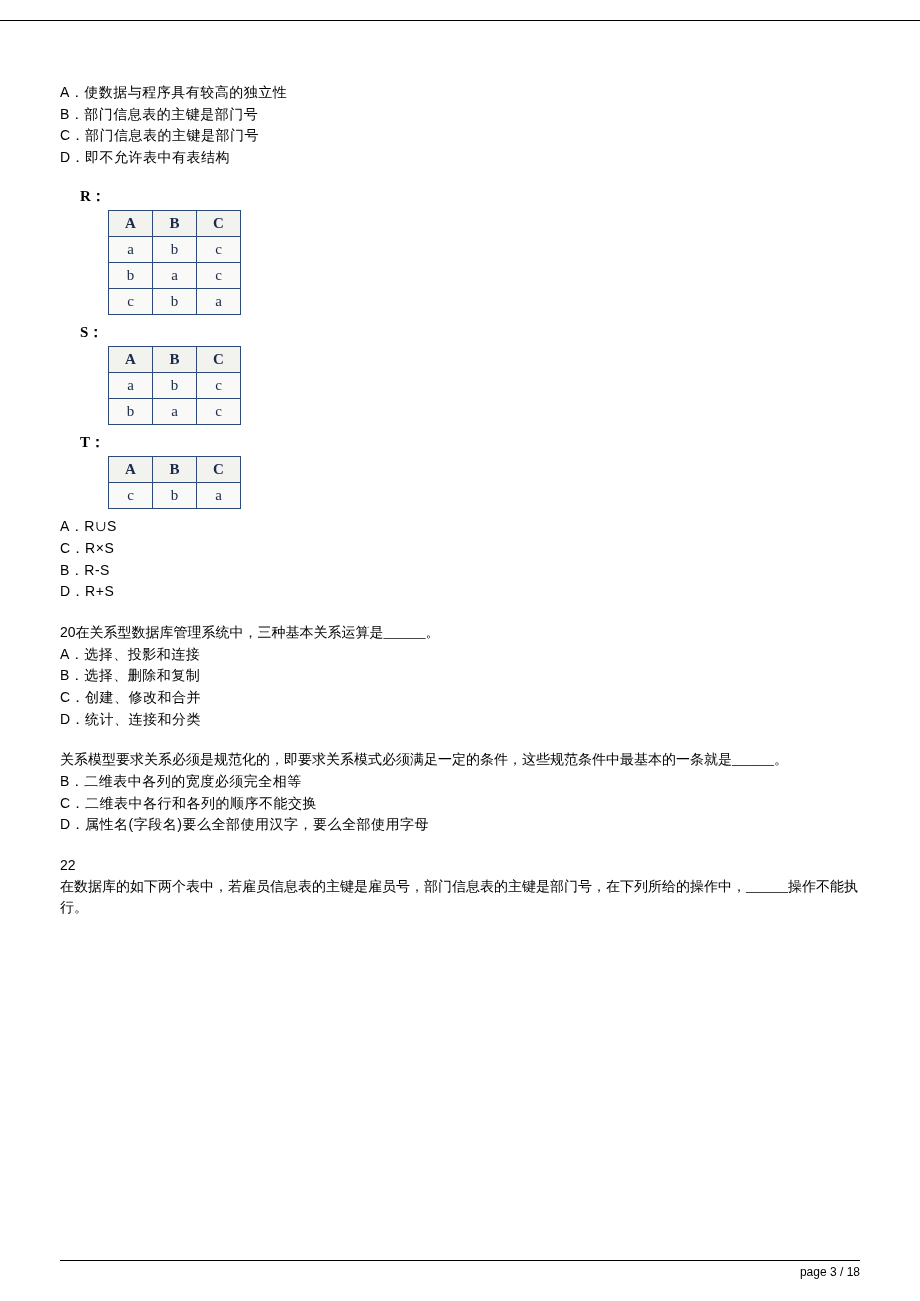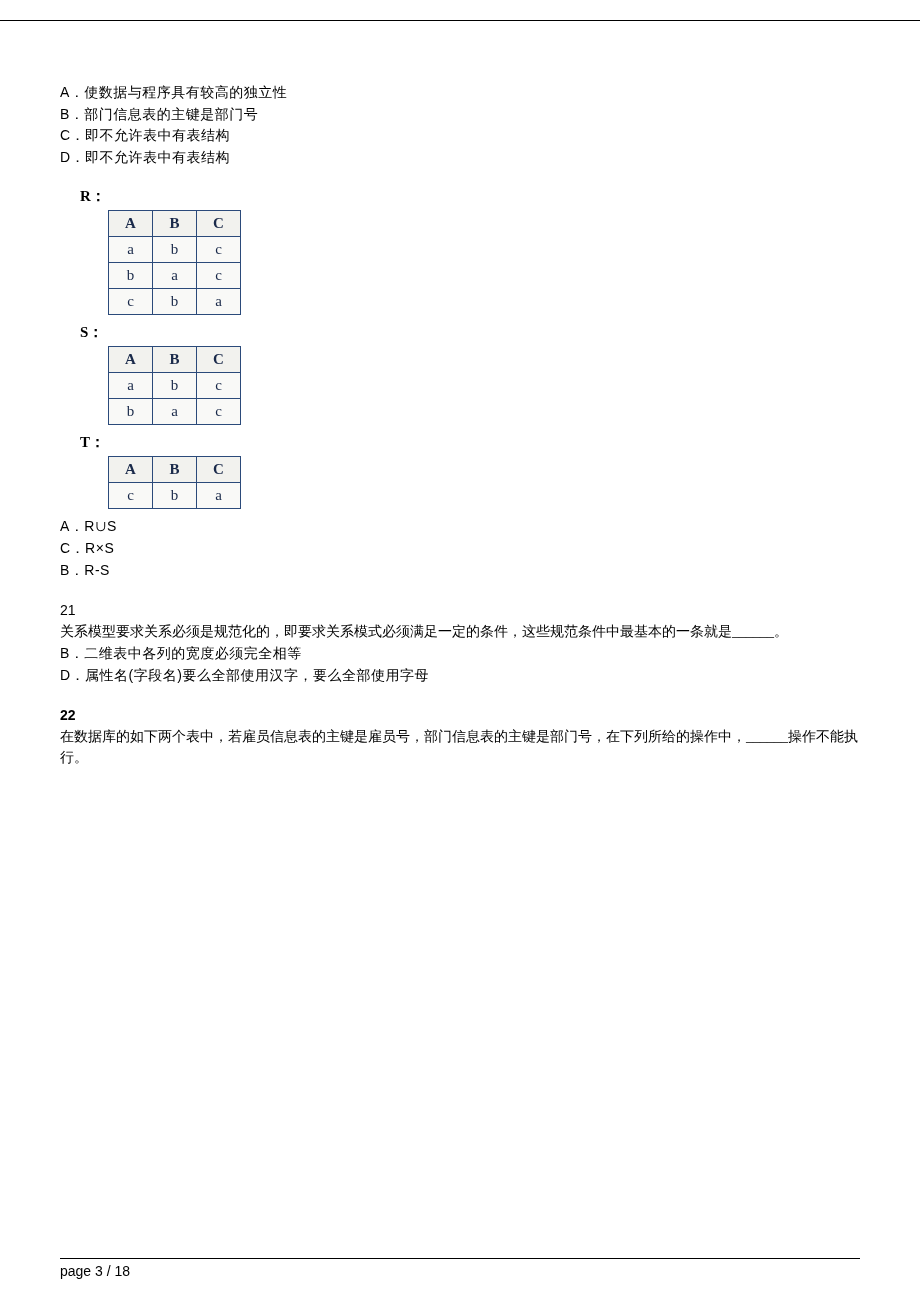--- a/index.html
+++ b/index.html
@@ -47,37 +47,38 @@
   .rel-table th {
     font-weight: bold;
     background: #f2f2ee;
   }
   .rel-wrap { margin-bottom: 8px; }
   .footer {
     position: absolute;
     bottom: 22px;
     right: 60px;
     font-family: Arial, sans-serif;
-    font-size: 14px;
+    font-size: 12px;
     border-top: 1px solid #000;
     width: 800px;
+    text-align: right;
     padding-top: 4px;
   }
   .opt-group { margin-top: 2px; }
 </style>
 </head>
 <body>
 
 <div class="page">
 
   <div class="block">
     <div class="opt-group">
       <div class="opt-line"><span class="opt-marker">A．使数据与程序具有较高的独立性</span></div>
       <div class="opt-line"><span class="opt-marker">B．部门信息表的主键是部门号</span></div>
-      <div class="opt-line"><span class="opt-marker">C．即不允许表中有表结构</span></div>
+      <div class="opt-line"><span class="opt-marker">C．部门信息表的主键是部门号</span></div>
       <div class="opt-line"><span class="opt-marker">D．即不允许表中有表结构</span></div>
     </div>
   </div>
 
   <div class="block">
 
     <div class="rel-wrap">
       <div class="rel-label">R：</div>
       <table class="rel-table">
         <tbody>
@@ -143,37 +144,50 @@
           <td>a</td>
         </tr>
       </tbody>
         </table>
     </div>
 
     <div class="opt-group">
       <div class="opt-line"><span class="opt-marker">A．R∪S</span></div>
       <div class="opt-line"><span class="opt-marker">C．R×S</span></div>
       <div class="opt-line"><span class="opt-marker">B．R-S</span></div>
+      <div class="opt-line"><span class="opt-marker">D．R+S</span></div>
     </div>
   </div>
 
+  <div class="block">
+    <div class="q-stem">
+      <span class="qnum">20</span><span>在关系型数据库管理系统中，三种基本关系运算是______。</span>
+    </div>
+    <div class="opt-group">
+      <div class="opt-line"><span class="opt-marker">A．选择、投影和连接</span></div>
+      <div class="opt-line"><span class="opt-marker">B．选择、删除和复制</span></div>
+      <div class="opt-line"><span class="opt-marker">C．创建、修改和合并</span></div>
+      <div class="opt-line"><span class="opt-marker">D．统计、连接和分类</span></div>
+    </div>
+  </div>
 
   <div class="block">
     <div class="q-stem">
-      <span class="qnum" style="display:block;">21</span><span>关系模型要求关系必须是规范化的，即要求关系模式必须满足一定的条件，这些规范条件中最基本的一条就是______。</span>
+      <span>关系模型要求关系必须是规范化的，即要求关系模式必须满足一定的条件，这些规范条件中最基本的一条就是______。</span>
     </div>
     <div class="opt-group">
       <div class="opt-line"><span class="opt-marker">B．二维表中各列的宽度必须完全相等</span></div>
+      <div class="opt-line"><span class="opt-marker">C．二维表中各行和各列的顺序不能交换</span></div>
       <div class="opt-line"><span class="opt-marker">D．属性名(字段名)要么全部使用汉字，要么全部使用字母</span></div>
     </div>
   </div>
 
   <div class="block">
     <div class="q-stem">
-      <span class="qnum" style="display:block;font-weight:bold;">22</span><span>在数据库的如下两个表中，若雇员信息表的主键是雇员号，部门信息表的主键是部门号，在下列所给的操作中，______操作不能执行。</span>
+      <span class="qnum" style="display:block;">22</span><span>在数据库的如下两个表中，若雇员信息表的主键是雇员号，部门信息表的主键是部门号，在下列所给的操作中，______操作不能执行。</span>
     </div>
   </div>
 
 </div>
 
 <div class="footer">
   <span>page 3 / 18</span>
 </div>
 
 </body></html>

